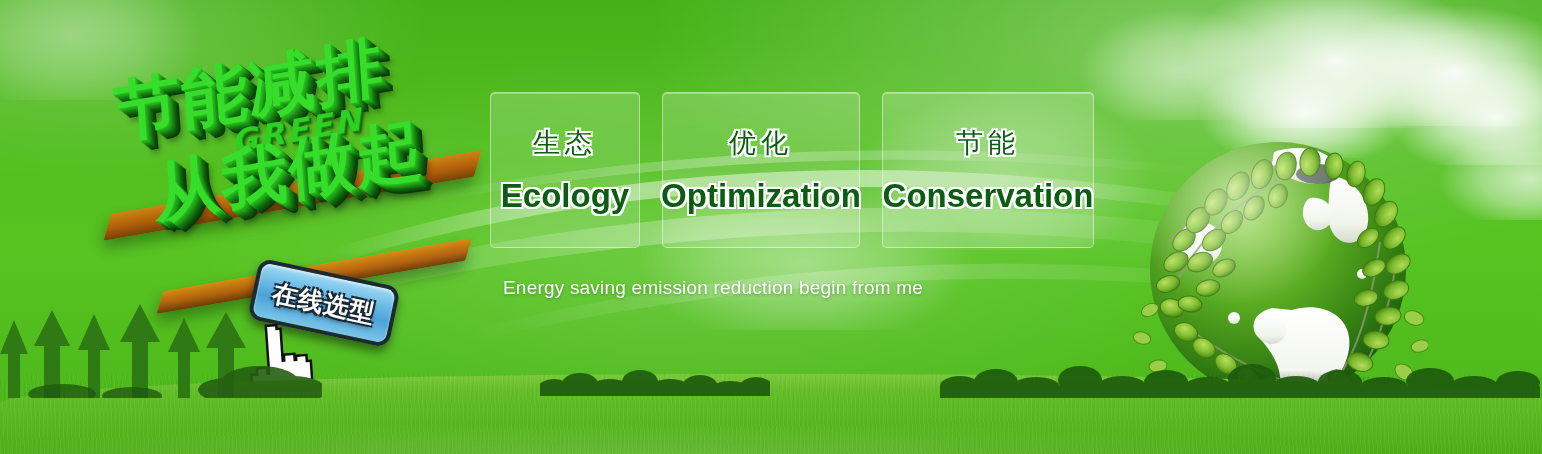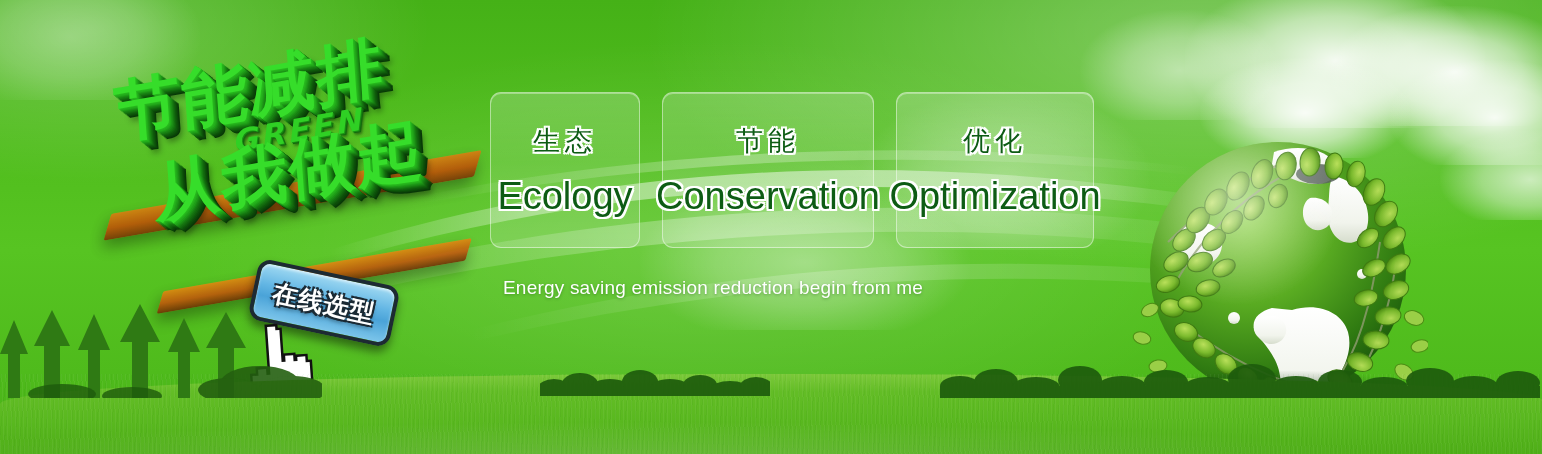--- a/index.html
+++ b/index.html
@@ -142,21 +142,21 @@
     pointer-events:none;
   }
 
   
   .cards {
     position:absolute; left:490px; top:92px;
     display:flex; gap:22px;
   }
   .card {
     width:150px; height:156px;
-    border-radius:11px;
+    border-radius:5px;
     background:linear-gradient(180deg, rgba(255,255,255,0.20) 0%, rgba(255,255,255,0.10) 45%, rgba(255,255,255,0.16) 100%);
     border:1px solid rgba(255,255,255,0.45);
     box-shadow:inset 0 1px 0 rgba(255,255,255,.35);
     display:flex; flex-direction:column;
     align-items:center; justify-content:center;
     gap:16px;
     cursor:pointer;
   }
   .card.wide { width:212px; }
   .card.wide2 { width:198px; }
@@ -164,21 +164,21 @@
   .card-cn {
     font-family:"DejaVu Sans", sans-serif;
     font-size:27px; font-weight:normal;
     color:#0d5c14; letter-spacing:5px;
     text-shadow:
       -2px -2px 0 #fff, 2px -2px 0 #fff, -2px 2px 0 #fff, 2px 2px 0 #fff,
       -2px 0 0 #fff, 2px 0 0 #fff, 0 -2px 0 #fff, 0 2px 0 #fff;
   }
   .card-en {
     font-family:"Liberation Sans", sans-serif;
-    font-size:38px; font-weight:normal;
+    font-size:33px; font-weight:bold;
     color:#0d5c14; white-space:nowrap;
     text-shadow:
       -2px -2px 0 #fff, 2px -2px 0 #fff, -2px 2px 0 #fff, 2px 2px 0 #fff,
       -2px 0 0 #fff, 2px 0 0 #fff, 0 -2px 0 #fff, 0 2px 0 #fff;
   }
 
   
   .tagline {
     position:absolute; left:503px; top:277px;
     font-family:"Liberation Sans", sans-serif;
@@ -248,27 +248,27 @@
   <svg class="hand-cursor" style="position:absolute;left:244px;top:322px;transform:rotate(-4deg);" width="76" height="92" viewBox="0 0 76 92">
     <path d="M26,4 L34,4 L34,8 L38,8 L38,40 L42,40 L42,34 L50,34 L50,40 L54,40 L54,36 L62,36 L62,42 L66,42 L66,70 L62,70 L62,78 L58,78 L58,86 L26,86 L26,80 L20,80 L20,72 L14,72 L14,62 L8,62 L8,52 L14,52 L14,46 L22,46 L22,52 L26,52 Z" fill="#ffffff" stroke="#111111" stroke-width="5" stroke-linejoin="miter"></path>
     <path d="M26,4 L34,4 L34,8 L38,8 L38,40 L42,40 L42,34 L50,34 L50,40 L54,40 L54,36 L62,36 L62,42 L66,42 L66,70 L62,70 L62,78 L58,78 L58,86 L26,86 L26,80 L20,80 L20,72 L14,72 L14,62 L8,62 L8,52 L14,52 L14,46 L22,46 L22,52 L26,52 Z" fill="#ffffff"></path>
   </svg>
 
   <div class="cards">
     <div class="card">
       <span class="card-cn">生态</span>
       <span class="card-en">Ecology</span>
     </div>
+    <div class="card wide2">
+      <span class="card-cn">优化</span>
+      <span class="card-en">Optimization</span>
+    </div>
     <div class="card wide">
       <span class="card-cn">节能</span>
       <span class="card-en">Conservation</span>
-    </div>
-    <div class="card wide2">
-      <span class="card-cn">优化</span>
-      <span class="card-en">Optimization</span>
     </div>
   </div>
 
   <div class="tagline">Energy saving emission reduction begin from me</div>
 
   <div class="globe-wrap">
     <div class="globe-shadow"></div>
     <svg width="300" height="310" viewBox="0 0 300 310">
       <defs>
         <radialGradient id="sph" cx="38%" cy="30%" r="78%">

